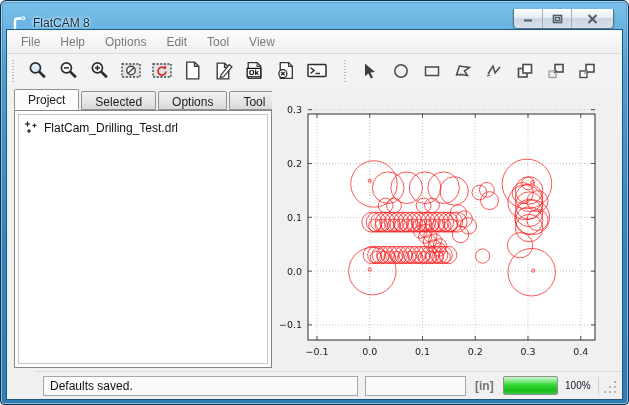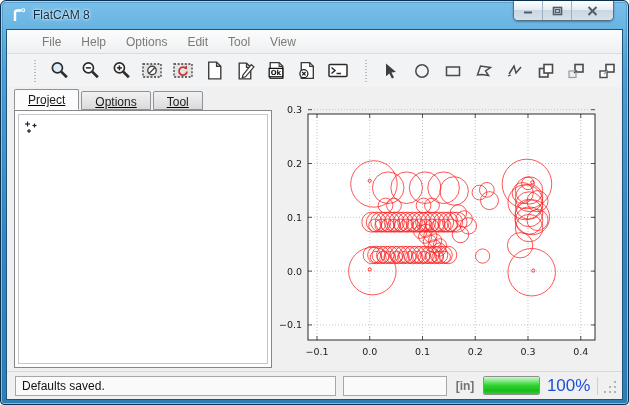--- a/index.html
+++ b/index.html
@@ -3,69 +3,69 @@
 <meta charset="utf-8">
 <style>
   * { margin:0; padding:0; box-sizing:border-box; }
   html,body { width:629px; height:405px; overflow:hidden; background:#fff;
               font-family:"Liberation Sans", sans-serif; }
   .window { position:absolute; inset:0; border-radius:6px 6px 4px 4px;
             background:linear-gradient(180deg,#79c0e9 0%,#4d9fd4 18%,#3287c0 60%,#2d7fb6 100%);
             box-shadow:inset 0 0 0 1px rgba(255,255,255,.5), inset 0 0 0 2px rgba(40,110,160,.35);
             border:1px solid #0a3152; }
   
-  .titlebar { position:absolute; left:0; top:0; right:0; height:28px; display:flex; align-items:center; }
+  .titlebar { position:absolute; left:0; top:8px; right:0; height:28px; display:flex; align-items:center; }
   .app-icon { width:18px; height:18px; margin:0 5px 0 9px; display:flex; align-items:center; justify-content:center; }
   .title-text { font-size:12px; color:#0d2b45; text-shadow:0 0 4px rgba(255,255,255,.9),0 0 2px rgba(255,255,255,.9); }
   .win-buttons { position:absolute; top:0; right:14px; display:flex; height:20px;
                  border:1px solid #54718a; border-top:none; border-radius:0 0 5px 5px; overflow:hidden;
                  box-shadow:0 1px 2px rgba(0,0,0,.3); }
   .win-btn { width:29px; height:100%; display:flex; align-items:center; justify-content:center;
              background:linear-gradient(180deg,#fdfefe 0%,#e7edf3 45%,#ccd6e0 50%,#d9e2ea 100%);
              border-right:1px solid #9fb0bf; cursor:pointer; }
   .win-btn:last-child { border-right:none; width:41px; }
   
   .client { position:absolute; left:5px; right:5px; top:28px; bottom:4px;
             background:#f0f0f0; border:1px solid #1c567f; display:flex; flex-direction:column; }
   .menubar { height:24px; background:linear-gradient(180deg,#fcfcfc,#eef0f1);
-             border-bottom:1px solid #dcdcdc; display:flex; align-items:center; padding-left:25px; }
+             border-bottom:1px solid #dcdcdc; display:flex; align-items:center; padding-left:4px; }
   .menu-item { font-size:12px; color:#7a7a7a; padding:3px 10px; cursor:default; }
-  .toolbar { height:33px; display:flex; align-items:center; background:#f2f3f4; padding-left:24px; gap:2px; }
+  .toolbar { height:33px; display:flex; align-items:center; background:#f2f3f4; padding-left:2px; gap:2px; }
   .grip { width:4px; height:22px; margin:0 6px 0 2px;
           background-image:repeating-linear-gradient(180deg,#b9bcbe 0 1px,transparent 1px 3px);
           background-size:2px 100%; background-repeat:no-repeat; background-position:1px 0; }
   .tbtn { width:29px; height:28px; display:flex; align-items:center; justify-content:center; cursor:pointer; }
   .tbtn svg { display:block; }
   
-  .content { flex:1; display:flex; padding:2px 4px 3px 7px; min-height:0;text-decoration:underline; }
+  .content { flex:1; display:flex; padding:2px 4px 3px 7px; min-height:0; }
   .left-col { width:258px; display:flex; flex-direction:column; }
   .tabs { display:flex; height:21px; align-items:flex-end; }
   .tab { font-size:12px; color:#1c1c1c; padding:3px 13px 3px 13px; border:1px solid #8f9396;
          background:linear-gradient(180deg,#f2f2f2,#dadada); margin-right:2px; height:19px;
          border-radius:2px 2px 0 0; cursor:pointer; white-space:nowrap; }
   .tab.active { background:#fcfcfc; height:21px; border-bottom:1px solid #fcfcfc; font-size:12px; }
   .tree-box { flex:1; border:1px solid #84878c; background:#fff; padding:3px; }
   .tree-inner { height:100%; border:1px solid #c3c6cb; background:#fff; padding:4px 2px; }
   .tree-item { display:flex; align-items:center; gap:5px; padding:1px 3px; cursor:pointer; }
   .tree-item span.lbl { font-size:12px; color:#111; }
   
   .plot-panel { flex:1; position:relative; background:#f0f0f0; }
   .plot-panel svg { position:absolute; left:0; top:0; }
   
   .statusbar { height:28px; border-top:1px solid #d8d8d8; background:#f0f0f0;
-               display:flex; align-items:center; padding:0 4px 0 8px; gap:7px; }
+               display:flex; align-items:center; padding:0 4px 0 8px; gap:7px;margin-left:28px; }
   .status-field { height:20px; border:1px solid #a4a8ad; background:#fafafa;
                   display:flex; align-items:center; padding:0 6px; font-size:12px; color:#111; }
   .sf1 { width:352px; }
   .sf2 { width:112px; }
   .units { font-size:12px; color:#737373; font-weight:bold; padding:0 2px; }
   .progress { width:62px; height:19px; border:1px solid #8e8f8f; border-radius:2px; background:#e6e6e6; overflow:hidden; }
   .progress-fill { height:100%;
      background:linear-gradient(180deg,#cdf6d0 0%,#8deb90 20%,#2ed32e 50%,#18bc18 80%,#35c93e 100%); }
-  .pct { font-size:17px; color:#1d4ed8; }
+  .pct { font-size:10px; color:#0f172a; }
   .sb-sep { width:1px; height:18px; background:#cfcfcf; margin-left:auto; }
   .grip-corner { width:14px; height:18px; position:relative; }
   .grip-corner i { position:absolute; width:2px; height:2px; background:#b3b3b3; }
 </style>
 </head>
 <body>
 
 <div class="window">
 
   <div class="titlebar">
@@ -231,36 +231,38 @@
           <rect x="3" y="10" width="7" height="6.5" fill="#fff" stroke="#4a4a4a" stroke-width="1.4"></rect>
           <line x1="7" y1="13" x2="11" y2="9" stroke="#9a9a9a" stroke-width="1.1"></line>
         </svg>
       </div>
     </div>
 
     <div class="content">
       <div class="left-col">
         <div class="tabs">
           <div class="tab active">Project</div>
+          <div class="tab">Selected</div>
           <div class="tab">Options</div>
           <div class="tab">Tool</div>
         </div>
         <div class="tree-box">
           <div class="tree-inner">
             <div class="tree-item">
               <svg width="15" height="15" viewBox="0 0 15 15">
                 <g stroke="#222" stroke-width="1.2">
                   <line x1="1" y1="4" x2="6" y2="4"></line>
                     <line x1="3.5" y1="1.5" x2="3.5" y2="6.5"></line>
                   <line x1="8.5" y1="5.5" x2="12.5" y2="5.5"></line>
                     <line x1="10.5" y1="3.5" x2="10.5" y2="7.5"></line>
                   <line x1="3" y1="11" x2="7" y2="11"></line>
                     <line x1="5" y1="9" x2="5" y2="13"></line>
                 </g>
               </svg>
+              <span class="lbl">FlatCam_Drilling_Test.drl</span>
             </div>
           </div>
         </div>
       </div>
 
       <div class="plot-panel">
         <svg id="plot-svg" width="356" height="278" viewBox="0 0 356 278">
             <rect x="36" y="25" width="287" height="226" fill="#ffffff"></rect>
             <line x1="44.96875" y1="25" x2="44.96875" y2="251" stroke="#c4c4c4" stroke-width="1" stroke-dasharray="1 2"></line>
             <line x1="97.72610294117646" y1="25" x2="97.72610294117646" y2="251" stroke="#c4c4c4" stroke-width="1" stroke-dasharray="1 2"></line>

